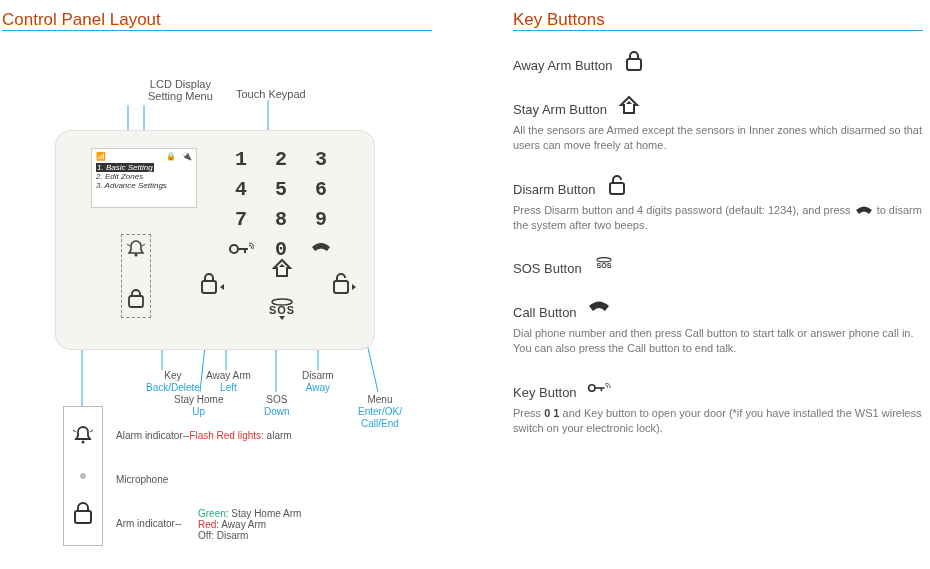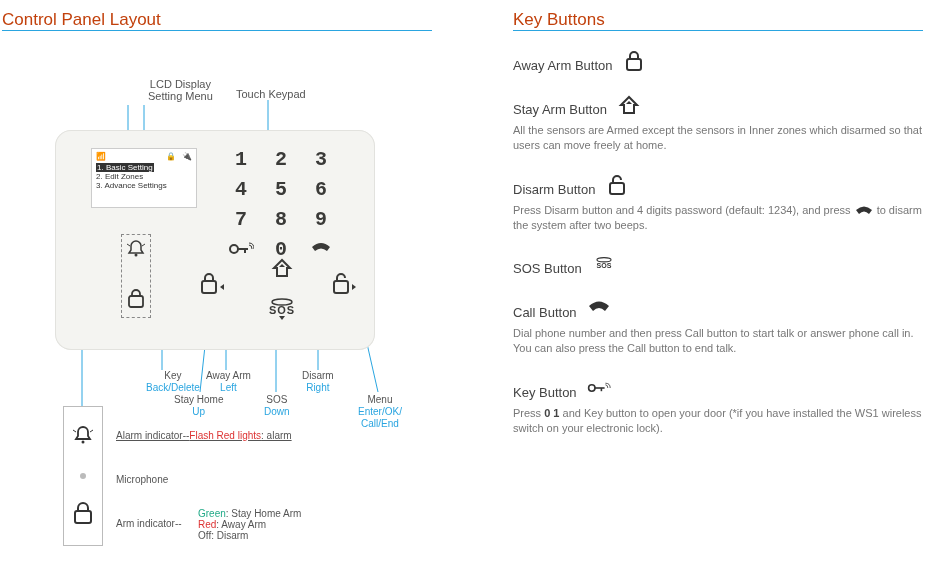--- a/index.html
+++ b/index.html
@@ -48,21 +48,21 @@
     position: absolute;
     left: 36px; top: 18px;
     width: 106px; height: 60px;
     background: #fff;
     border: 1px solid #ccc;
     font-size: 8px;
     padding: 3px 4px;
     color: #333;
   }
   .lcd .row-icons { display:flex; gap:6px; font-size:8px; margin-bottom:2px;}
-  .lcd .menu-line { white-space: nowrap; }
+  .lcd .menu-line { white-space: nowrap; font-style: italic; }
   .lcd .sel { background:#333; color:#fff; padding: 0 1px; display:inline-block;}
   .keypad {
     position: absolute;
     left: 166px; top: 14px;
     display: grid;
     grid-template-columns: repeat(3, 40px);
     grid-template-rows: repeat(4, 30px);
     justify-items: center; align-items: center;
     font-family: "Courier New", monospace;
     font-size: 20px;
@@ -237,21 +237,21 @@
       <div class="cl" style="left:174px; top:344px;">
         <div>Stay Home</div>
         <div class="blue">Up</div>
       </div>
       <div class="cl" style="left:264px; top:344px;">
         <div>SOS</div>
         <div class="blue">Down</div>
       </div>
       <div class="cl" style="left:302px; top:320px;">
         <div>Disarm</div>
-        <div class="blue">Right</div>
+        <div class="blue">Away</div>
       </div>
       <div class="cl" style="left:358px; top:344px;">
         <div>Menu</div>
         <div class="blue">Enter/OK/</div>
         <div class="blue">Call/End</div>
       </div>
 
       <div class="legend-box">
         <span>
           <svg width="24" height="24">
@@ -262,21 +262,21 @@
             </svg>
         </span>
         <span style="width:6px;height:6px;border-radius:50%;background:#bbb;"></span>
         <span>
           <svg width="22" height="24">
               <rect x="3" y="10" width="16" height="12" rx="2" fill="none" stroke="#333" stroke-width="2"></rect>
               <path d="M6 10 V7 a5 5 0 0 1 10 0 V10" fill="none" stroke="#333" stroke-width="2"></path>
             </svg>
         </span>
       </div>
-      <div class="legend-text" style="left:116px; top:380px;text-decoration:underline;">
+      <div class="legend-text" style="left:116px; top:380px;">
         <span>Alarm indicator--</span><span class="legend-red">Flash Red lights</span><span>: alarm</span>
       </div>
       <div class="legend-text" style="left:116px; top:424px;">Microphone</div>
       <div class="legend-text" style="left:116px; top:468px;">
         <span>Arm indicator--</span>
       </div>
       <div class="legend-text" style="left:198px; top:458px;">
         <div><span class="legend-green">Green</span><span>: Stay Home Arm</span></div>
         <div><span class="legend-red">Red</span><span>: Away Arm</span></div>
         <div>Off: Disarm</div>

